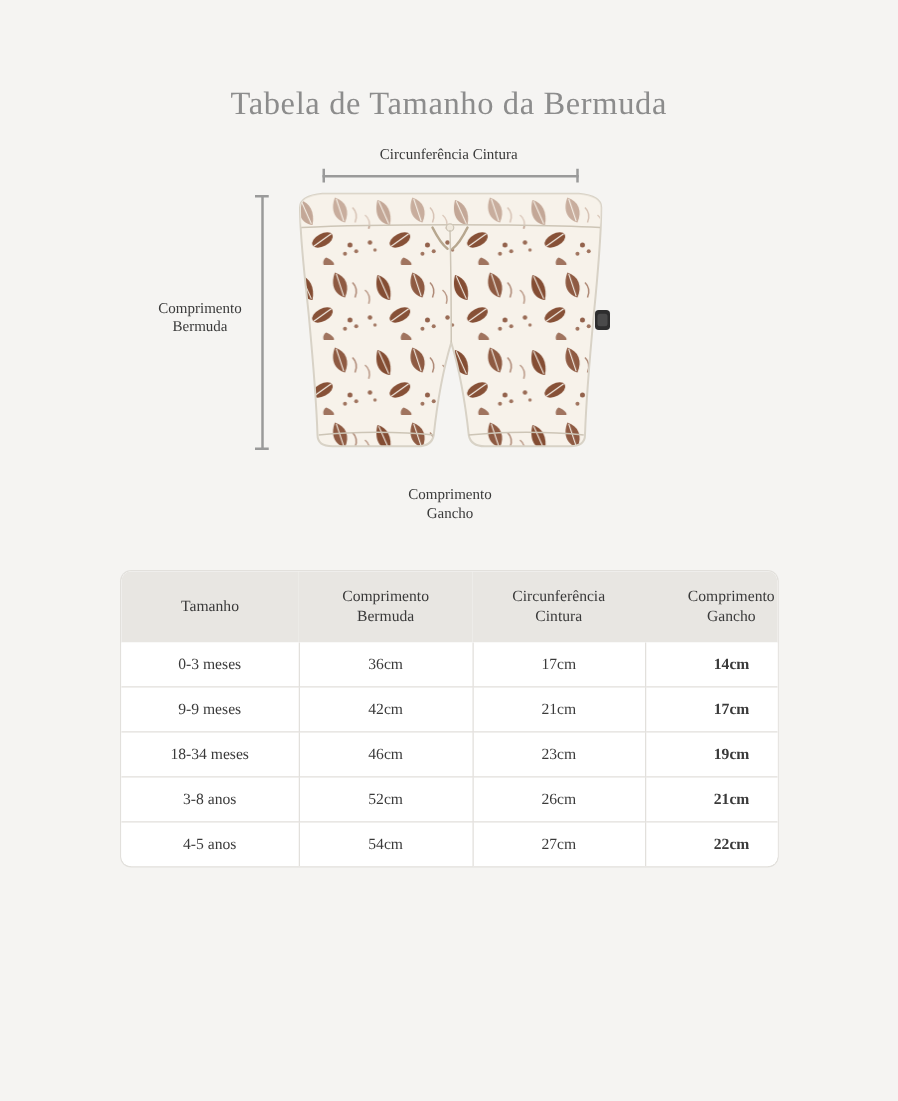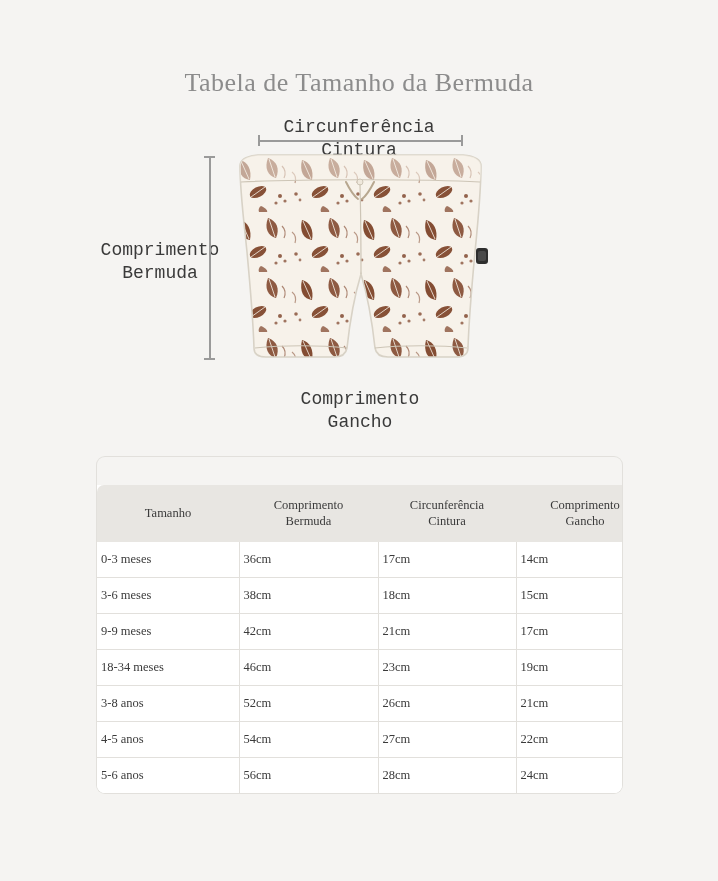--- a/index.html
+++ b/index.html
@@ -33,22 +33,22 @@
 
   
   .diagram {
     position: relative;
     width: 718px;
     height: 320px;
     margin-top: 18px;
   }
   .label {
     position: absolute;
-    font-family: Liberation Mono, monospace;
-    font-size: 18px;
+    font-family: Liberation Serif, serif;
+    font-size: 12px;
     color: #3a3a3a;
     text-align: center;
     line-height: 1.25;
   }
   .lbl-waist { left: 259px; top: 0px; width: 200px; }
   .lbl-length { left: 85px; top: 123px; width: 150px; }
   .lbl-hook { left: 265px; top: 272px; width: 190px; }
 
   .measure-line {
     position: absolute;
@@ -77,46 +77,45 @@
     position: absolute;
     left: 97px;
     top: 457px;
     width: 525px;
   }
   table.sizes {
     border-collapse: collapse;
     width: 525px;
     table-layout: fixed;
     background: #ffffff;
-    margin-top: 28px;
   }
   table.sizes thead th {
     background: #e8e6e2;
     font-family: "Liberation Serif", serif;
     font-weight: 400;
     font-size: 12.5px;
     color: #3a3a3a;
     padding: 13px 4px;
     line-height: 1.25;
     border: none;
     text-align: center;
   }
   table.sizes thead th:first-child { border-top-left-radius: 7px; }
   table.sizes thead th:last-child { border-top-right-radius: 7px; }
   table.sizes tbody td {
     font-family: "Liberation Serif", serif;
     font-size: 12.5px;
     color: #3a3a3a;
-    text-align: left;
+    text-align: center;
     padding: 10px 4px;
     border-bottom: 1px solid #e2e0dc;
     border-right: 1px solid #e2e0dc;
     background: #ffffff;
   }
-  table.sizes tbody td:last-child { border-right: none; }
+  table.sizes tbody td:last-child { border-right: none; font-weight: bold; }
   table.sizes tbody tr:last-child td { border-bottom: none; }
   table.sizes tbody tr:last-child td:first-child { border-bottom-left-radius: 7px; }
   table.sizes tbody tr:last-child td:last-child { border-bottom-right-radius: 7px; }
   .table-shell {
     border-radius: 8px;
     overflow: hidden;
     box-shadow: 0 0 0 1px #e2e0dc;
   }
 </style>
 </head>
@@ -233,26 +232,20 @@
           </tr>
         </thead>
         <tbody>
           <tr>
             <td>0-3 meses</td>
             <td>36cm</td>
             <td>17cm</td>
             <td>14cm</td>
           </tr>
           <tr>
-            <td>3-6 meses</td>
-            <td>38cm</td>
-            <td>18cm</td>
-            <td>15cm</td>
-          </tr>
-          <tr>
             <td>9-9 meses</td>
             <td>42cm</td>
             <td>21cm</td>
             <td>17cm</td>
           </tr>
           <tr>
             <td>18-34 meses</td>
             <td>46cm</td>
             <td>23cm</td>
             <td>19cm</td>
@@ -262,24 +255,18 @@
             <td>52cm</td>
             <td>26cm</td>
             <td>21cm</td>
           </tr>
           <tr>
             <td>4-5 anos</td>
             <td>54cm</td>
             <td>27cm</td>
             <td>22cm</td>
           </tr>
-          <tr>
-            <td>5-6 anos</td>
-            <td>56cm</td>
-            <td>28cm</td>
-            <td>24cm</td>
-          </tr>
         </tbody>
       </table>
     </div>
   </div>
 
 </div>
 
 </body></html>

